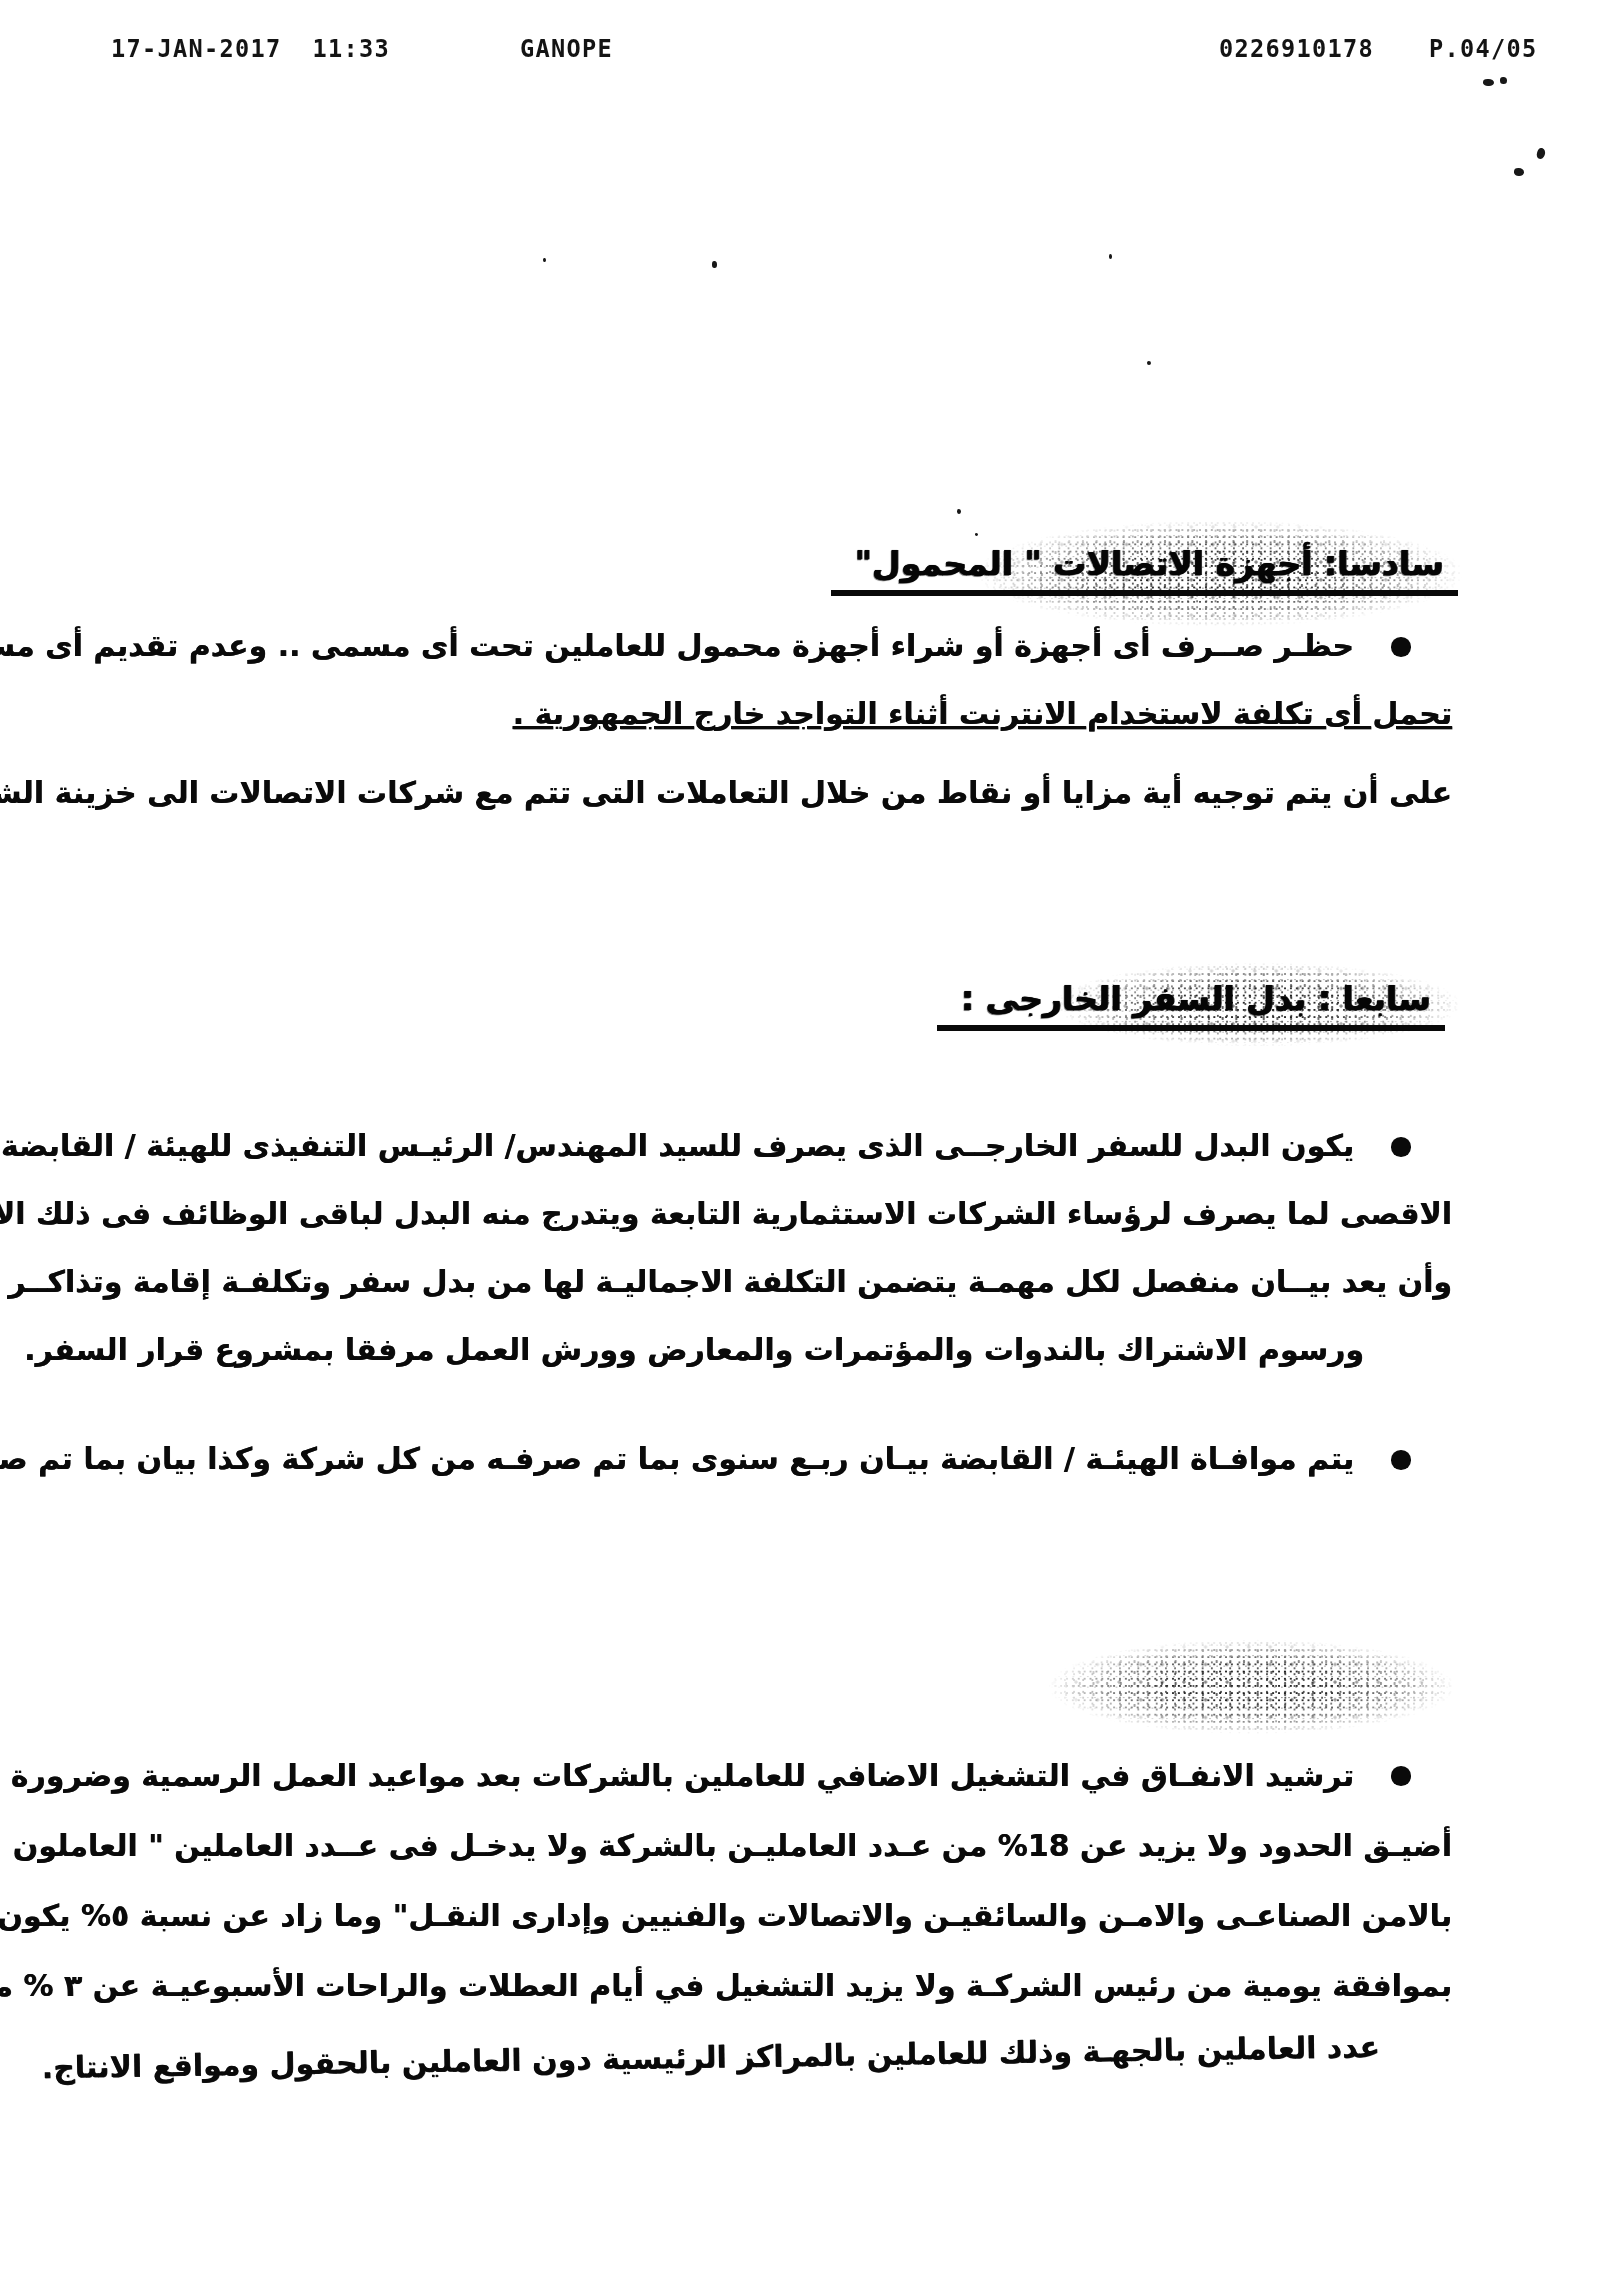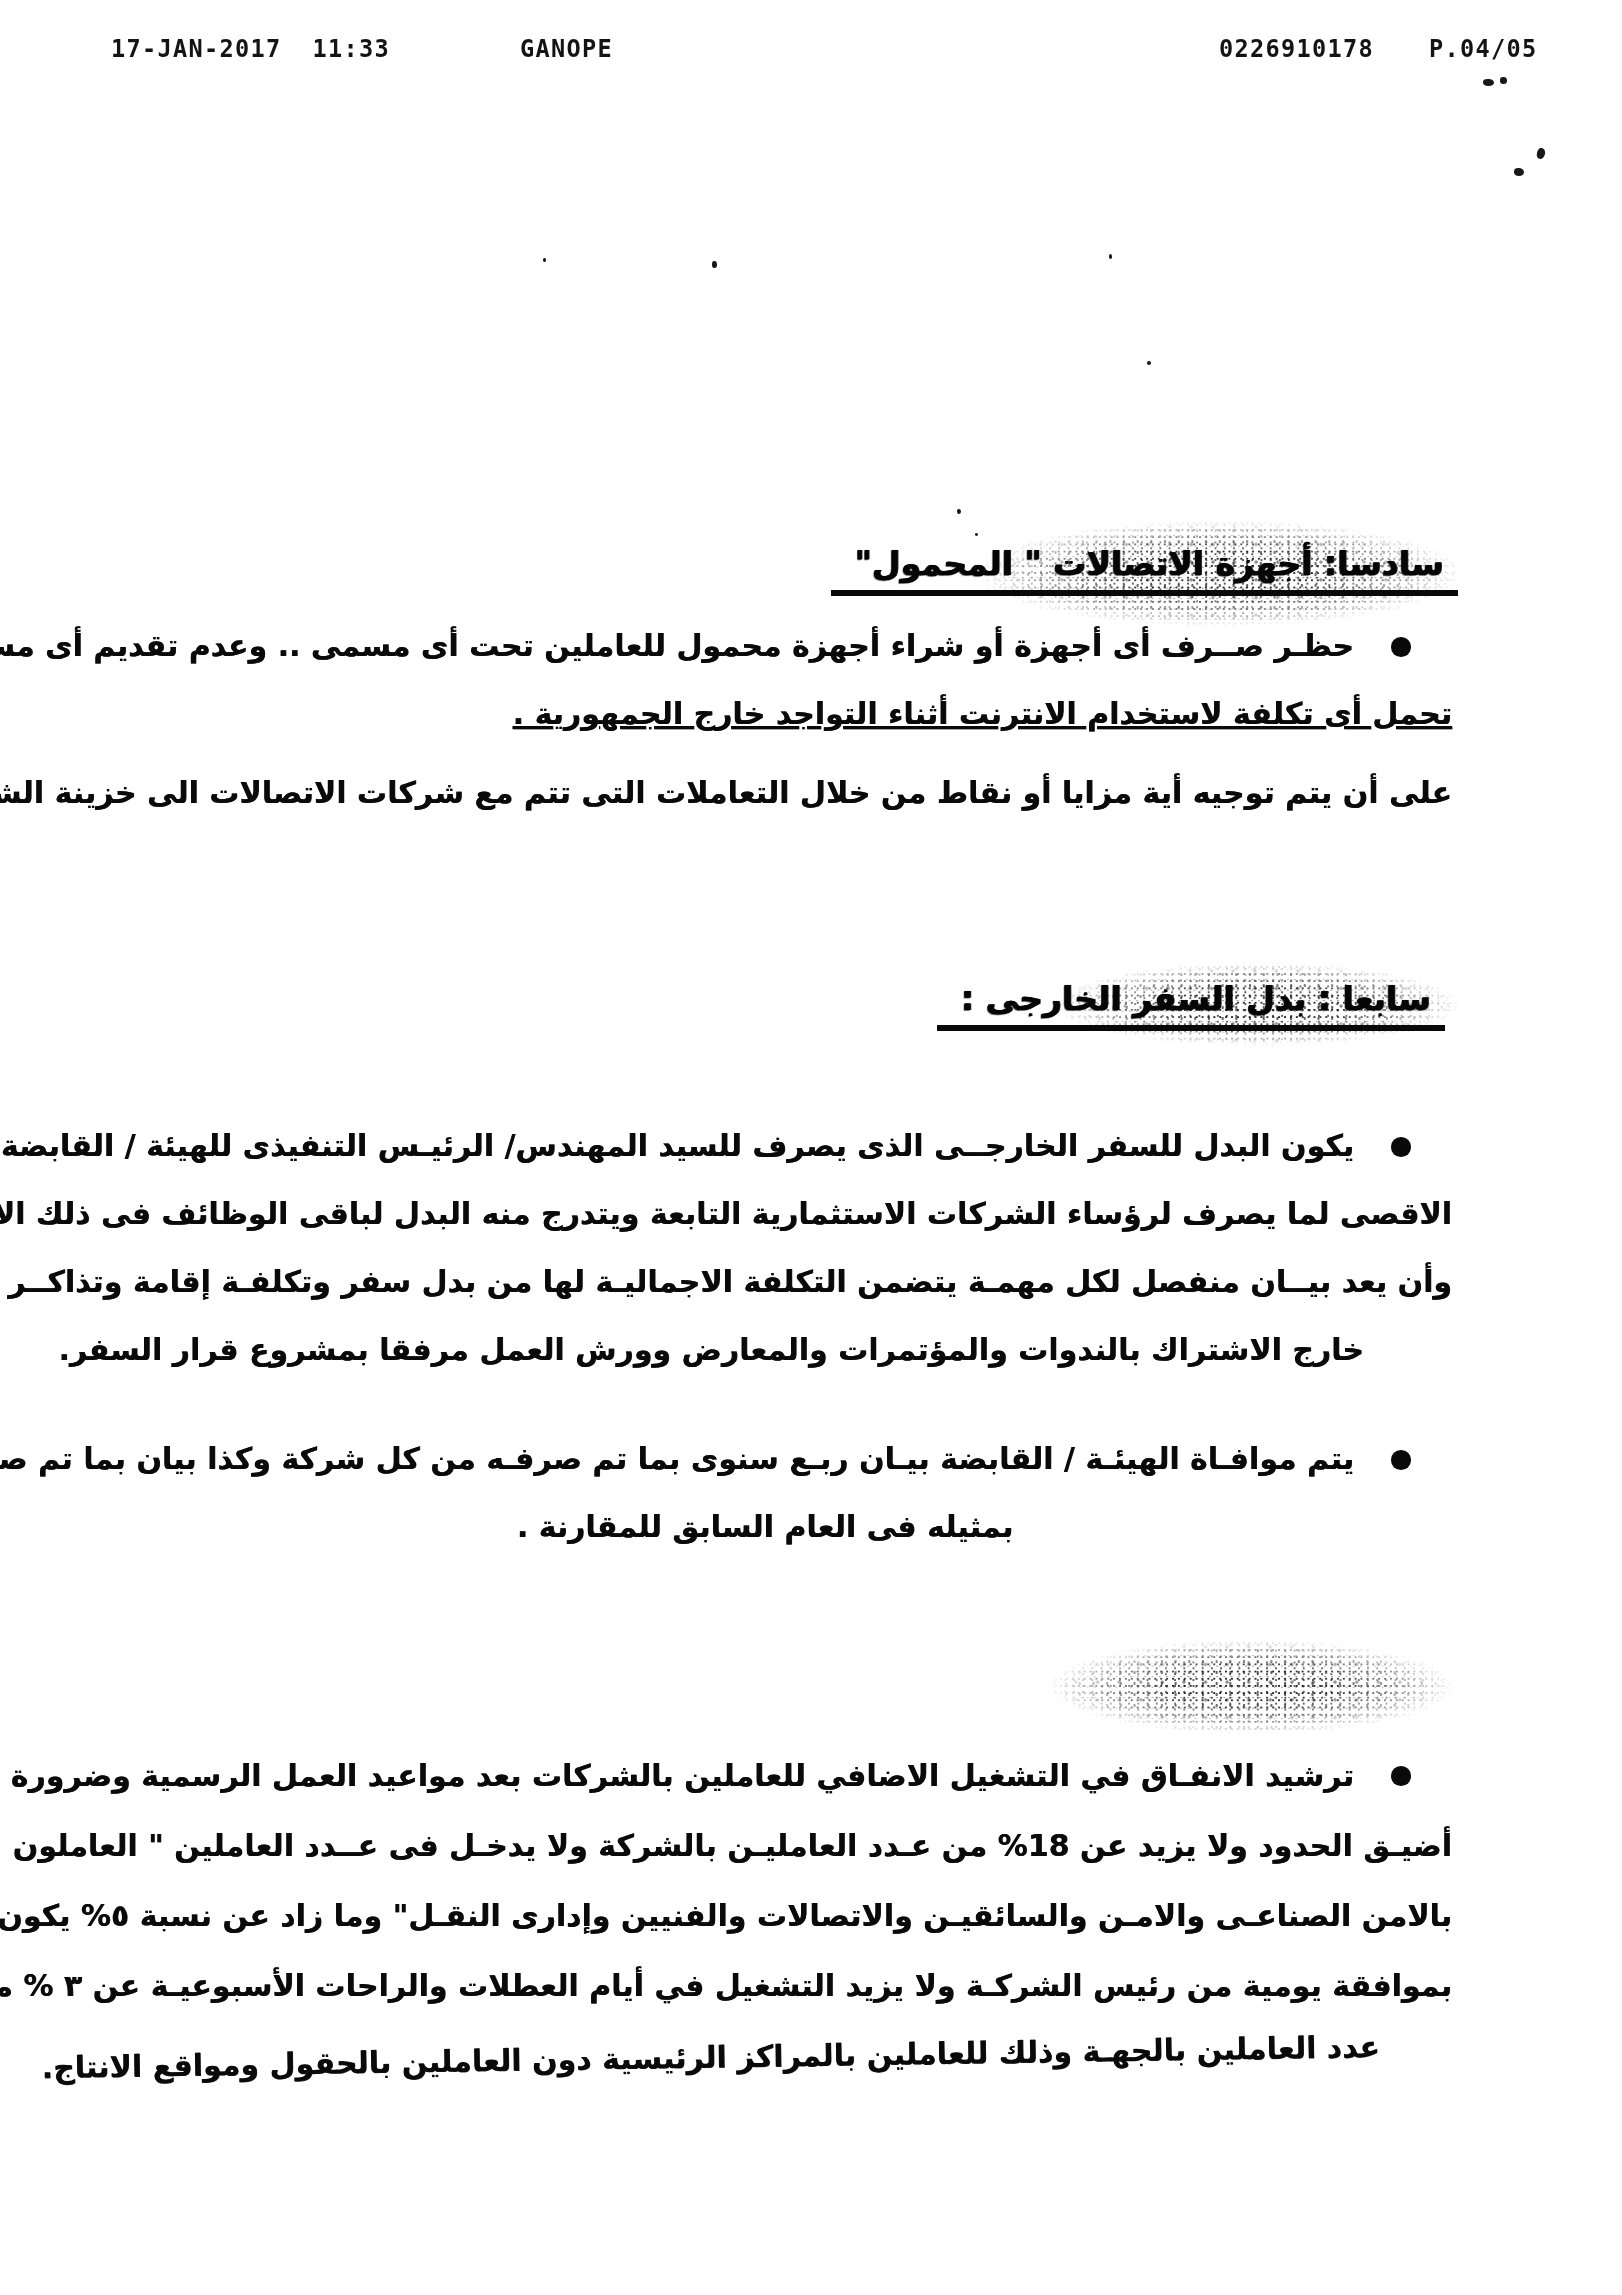--- a/index.html
+++ b/index.html
@@ -144,27 +144,26 @@
   <div class="noise" style="left:1017px;top:956px;width:481px;height:101px"></div>
   <div class="sec-heading" style="right:177px;top:979px">
     <span class="ht">سابعا : بدل السفر الخارجى :</span>
   </div>
 
   <div class="para" style="top:1112px">
     <span class="bullet"></span>
     <div class="line l-full l-first">يكون البدل للسفر الخارجــى الذى يصرف للسيد المهندس/ الرئيـس التنفيذى للهيئة / القابضة هو الحد</div>
     <div class="line l-full">الاقصى لما يصرف لرؤساء الشركات الاستثمارية التابعة ويتدرج منه البدل لباقى الوظائف فى ذلك الاطار</div>
     <div class="line l-full">وأن يعد بيــان منفصل لكل مهمـة يتضمن التكلفة الاجماليـة لها من بدل سفر وتكلفـة إقامة وتذاكــر الطيران</div>
-    <div class="line l-end-a">خارج الاشتراك بالندوات والمؤتمرات والمعارض وورش العمل مرفقا بمشروع قرار السفر.</div>
+    <div class="line l-end-a">ورسوم الاشتراك بالندوات والمؤتمرات والمعارض وورش العمل مرفقا بمشروع قرار السفر.</div>
   </div>
 
   <div class="para" style="top:1425px">
     <span class="bullet"></span>
     <div class="line l-full l-first">يتم موافـاة الهيئـة / القابضة بيـان ربـع سنوى بما تم صرفـه من كل شركة وكذا بيان بما تم صرفه</div>
-    <div class="line l-center-b">بمثيله فى العام السابق للمقارنة .</div>
   </div>
 
   <div class="noise" style="left:1011px;top:1632px;width:481px;height:114px"></div>
 
   <div class="para p8" style="top:1741px">
     <span class="bullet"></span>
     <div class="line l-full l-first">ترشيد الانفـاق في التشغيل الاضافي للعاملين بالشركات بعد مواعيد العمل الرسمية وضرورة أن يكون في</div>
     <div class="line l-full">أضيـق الحدود ولا يزيد عن 18% من عـدد العامليـن بالشركة ولا يدخـل فى عــدد العاملين " العاملون</div>
     <div class="line l-full">بالامن الصناعـى والامـن والسائقيـن والاتصالات والفنيين وإدارى النقـل" وما زاد عن نسبة ٥% يكون</div>
     <div class="line l-full">بموافقة يومية من رئيس الشركـة ولا يزيد التشغيل في أيام العطلات والراحات الأسبوعيـة عن ٣ % من</div>

